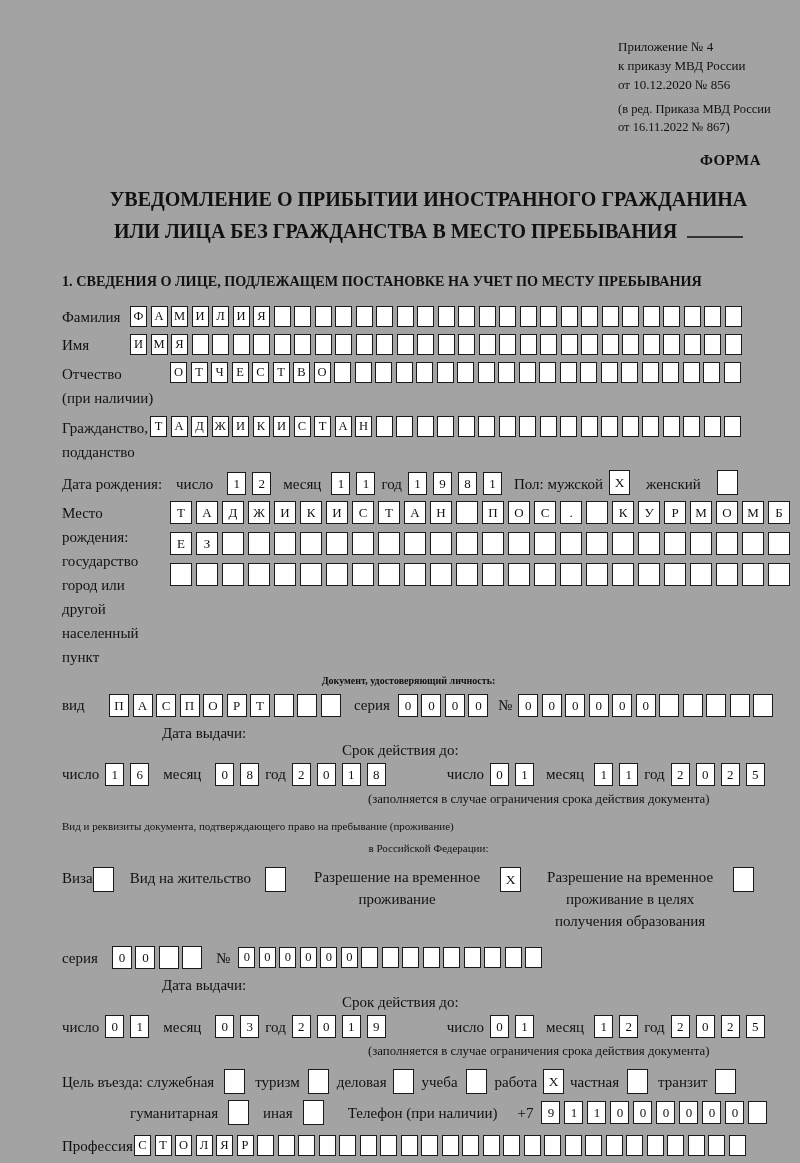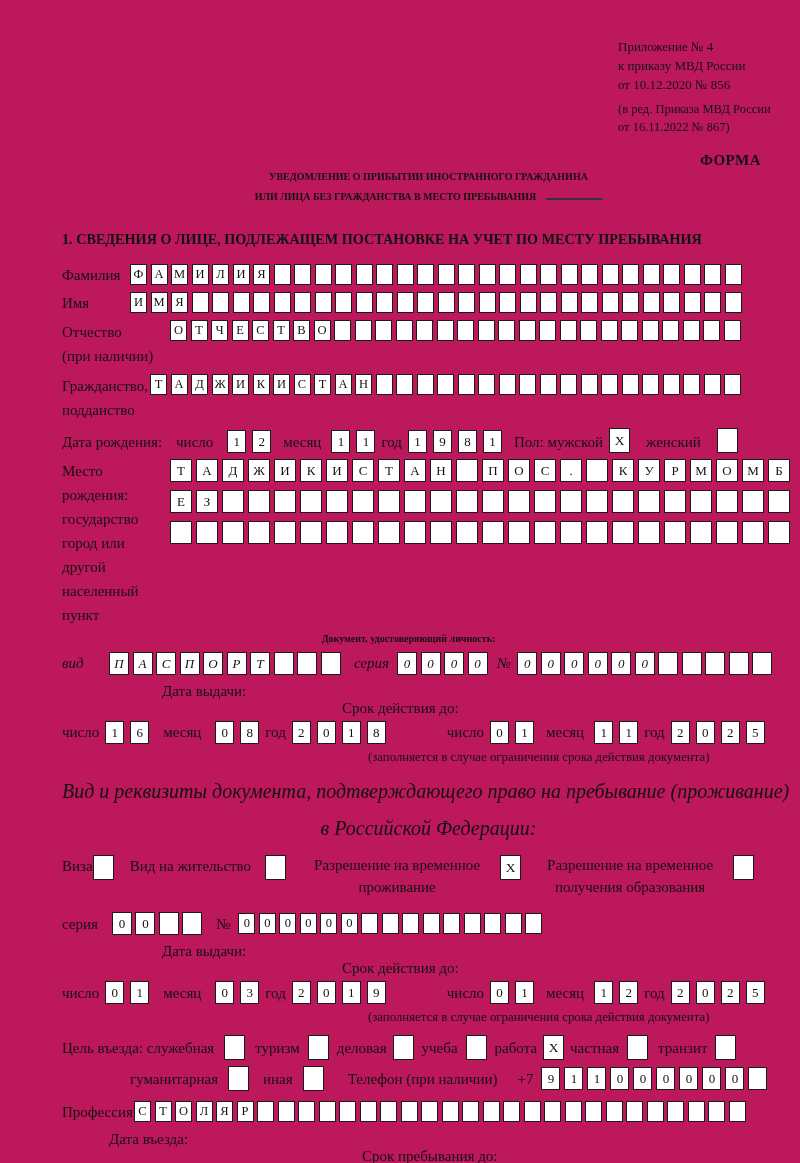--- a/index.html
+++ b/index.html
@@ -1,24 +1,24 @@
 <!DOCTYPE html>
 <html><head>
 <meta charset="utf-8">
 <style>
   html,body{margin:0;padding:0;background:#fff;}
   .page{
     position:relative;width:800px;height:1163px;box-sizing:border-box;
-    padding:38px 5px 0 62px;background:#be185d;color:#111;
+    padding:38px 5px 0 62px;background:#a3a3a3;color:#111;
     font-family:"Liberation Serif", serif;overflow:hidden;
   }
   .hdr-right{margin-left:556px;font-size:13px;line-height:1.45;}
   .hdr-sub{margin-top:5px;font-size:12.5px;line-height:1.45;}
   .forma{font-weight:bold;font-size:15px;letter-spacing:.5px;text-align:right;margin:16px 34px 0 0;}
-  .title{text-align:center;font-weight:bold;font-size:10px;line-height:1.6;}
+  .title{text-align:center;font-weight:bold;font-size:20px;line-height:1.6;margin-top:14px;}
   .uline{display:inline-block;width:56px;border-bottom:2px solid #333;height:13px;margin-left:10px;}
   .sec{font-weight:bold;font-size:14.2px;margin-top:26px;white-space:nowrap;}
 
   .row{display:flex;align-items:flex-start;margin-bottom:6px;}
   .lbl{font-size:15px;white-space:nowrap;line-height:22px;}
   .w68{flex:0 0 68px;} .w33{flex:0 0 33px;}
   .lblcol{font-size:15px;line-height:1.6;}
   .c108{flex:0 0 108px;} .c88{flex:0 0 88px;}
 
   .cells{display:inline-flex;flex-wrap:nowrap;}
@@ -32,21 +32,21 @@
   .mig .cell{width:17px;height:21px;line-height:21px;margin-right:4px;font-size:13px;}
   .box .cell{width:19px;height:23px;line-height:23px;margin-right:0;font-size:13.5px;}
 
   .ml6{margin-left:6px;} .ml8{margin-left:8px;} .ml10{margin-left:10px;} .ml14{margin-left:14px;}
   .ml16{margin-left:16px;} .ml20{margin-left:20px;} .ml24{margin-left:24px;} .ml55{margin-left:55px;}
   .mt10{margin-top:10px;} .mt14{margin-top:14px;}
 
   .dochead{font-weight:bold;font-size:10px;text-align:center;margin:4px 40px 8px 0;}
   .dlabels{display:flex;font-size:15px;margin:8px 0 4px 0;flex-direction:column;}
   .note{font-size:12.8px;margin:2px 0 10px 306px;}
-  .intro{font-size:20px;line-height:1.65;margin-top:8px;font-style:italic;}
+  .intro{font-size:11px;line-height:1.65;margin-top:8px;}
   .ctr{text-align:center;font-size:15px;line-height:1.45;width:190px;}
   .stack{display:flex;flex-direction:column;}
   .stack .cells{margin-bottom:8px;}
 </style>
 </head>
 <body>
 
 <div class="page">
 
   <div class="hdr-right">
@@ -328,21 +328,21 @@
           <span class="cell"></span>
           <span class="cell"></span>
           <span class="cell"></span>
           <span class="cell"></span>
         </span>
     </span>
   </div>
 
   <div class="dochead">Документ, удостоверяющий личность:</div>
 
-  <div class="row" style="align-items:flex-start;font-style:italic;">
+  <div class="row" style="align-items:flex-start;">
     <span class="lbl w33">вид</span>
     <span class="cells w25 ml14">
         <span class="cell">П</span>
         <span class="cell">А</span>
         <span class="cell">С</span>
         <span class="cell">П</span>
         <span class="cell">О</span>
         <span class="cell">Р</span>
         <span class="cell">Т</span>
         <span class="cell"></span>
@@ -429,20 +429,21 @@
       </span>
     <span class="ctr ml16">
       <div>Разрешение на временное</div>
       <div>проживание</div>
     </span>
     <span class="cells box ml8">
         <span class="cell">X</span>
       </span>
     <span class="ctr ml14">
       <div>Разрешение на временное</div>
+      <div>проживание в целях</div>
       <div>получения образования</div>
     </span>
     <span class="cells box ml8">
         <span class="cell"></span>
       </span>
   </div>
 
   <div class="row mt14" style="align-items:center;">
     <span class="lbl">серия</span>
     <span class="cells w25 ml14">

